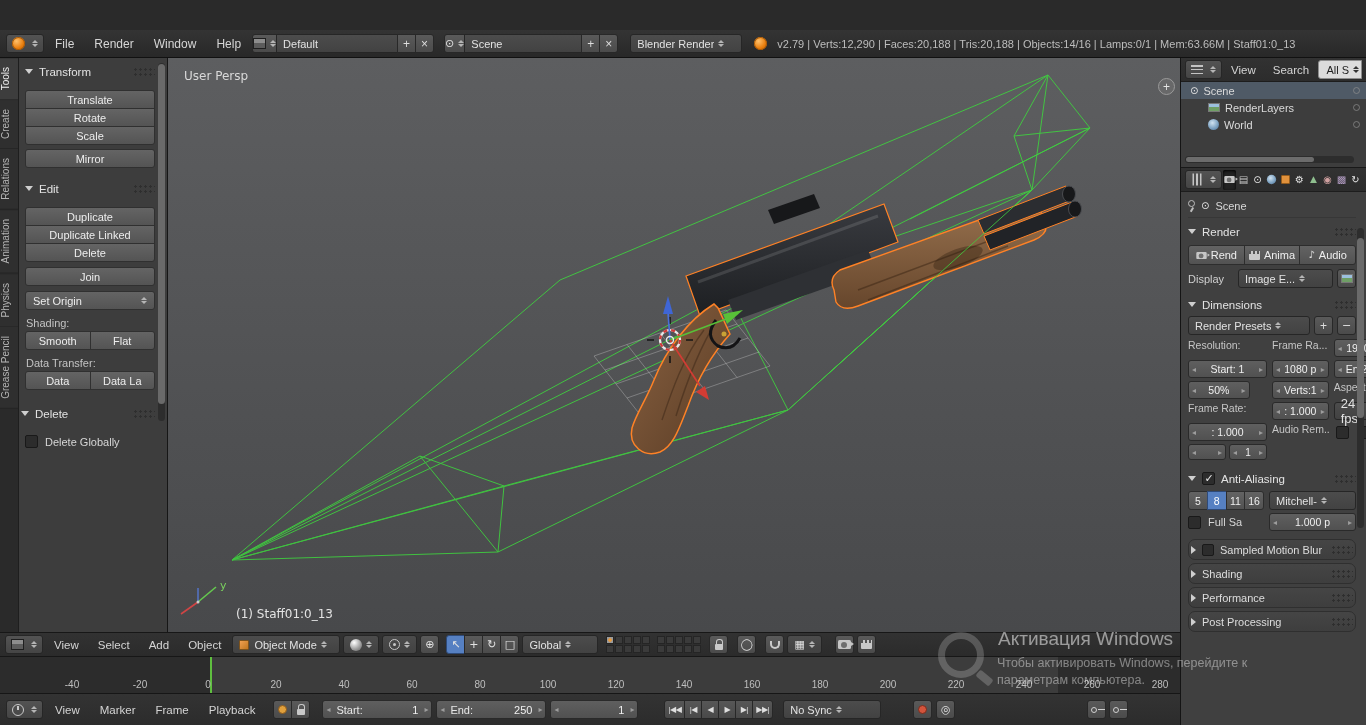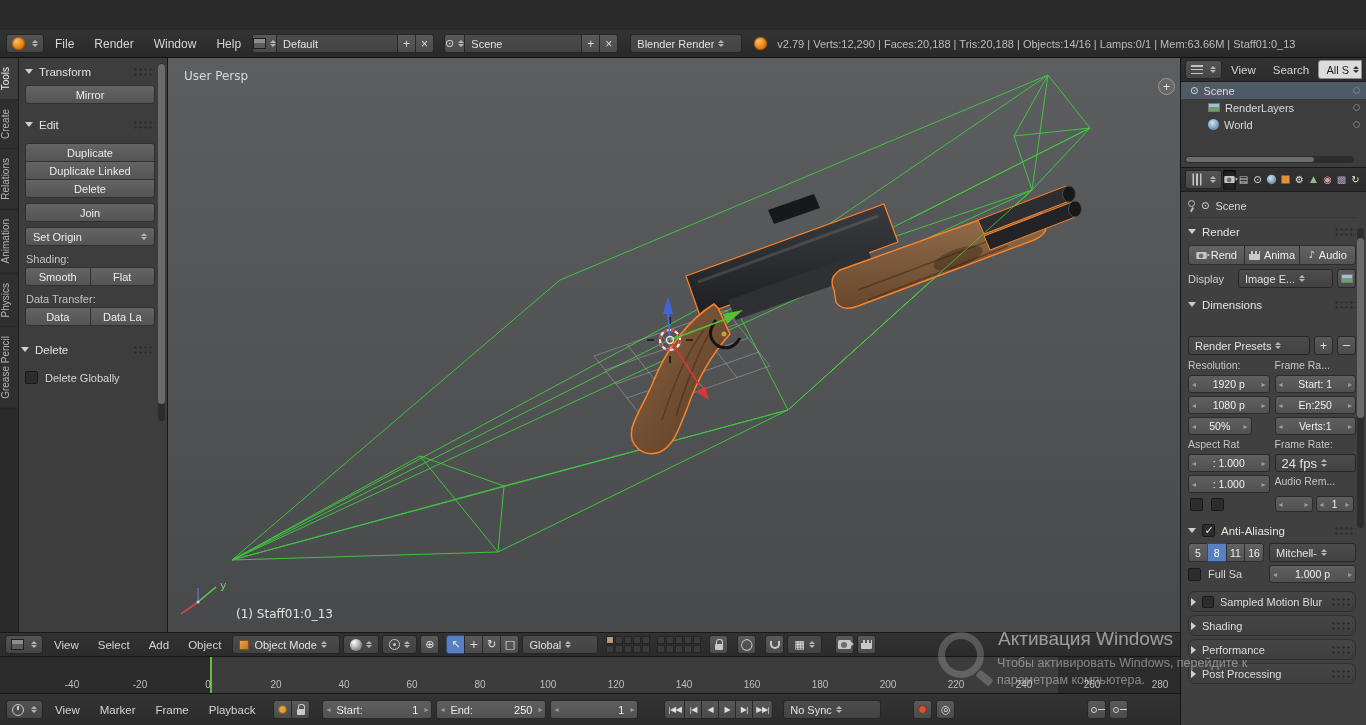--- a/index.html
+++ b/index.html
@@ -130,21 +130,21 @@
 .i-pin::after{content:"";position:absolute;left:2px;top:6px;width:1.6px;height:5px;background:#bdbdbd;transform:rotate(30deg)}
 .pbtnrow{display:flex;margin:2px 0}
 .pbtn{flex:1;height:20px;background:linear-gradient(#636363,#525252);border:1px solid #2d2d2d;display:flex;align-items:center;justify-content:center;gap:4px;color:#eee;font-size:11px;white-space:nowrap;overflow:hidden}
 .pbtn.sel{background:#5680c2;border-color:#2e4a78;color:#fff}
 .i-cam.s{transform:scale(.8);margin:-1px}
 .i-clap{width:11px;height:9px;background:#c9c9c9;position:relative;border-radius:1px;flex:none}
 .i-clap::before{content:"";position:absolute;top:0;left:0;right:0;height:3px;background:repeating-linear-gradient(90deg,#555 0 2px,#c9c9c9 2px 4px)}
 .drow{display:flex;align-items:center;gap:4px;margin:4px 0}
 .dlabel{width:46px;flex:none;color:#cfcfcf;font-size:11px}
 .combo.fl{flex:1;min-width:0}
-.dimgrid{display:grid;grid-template-columns:1fr 1fr;column-gap:5px;row-gap:3px;margin-top:4px}
+.dimgrid{display:grid;grid-template-columns:1fr 1fr 1fr;column-gap:5px;row-gap:3px;margin-top:4px}
 .glab{font-size:10.5px;color:#c5c5c5;height:13px;line-height:13px;white-space:nowrap;overflow:hidden}
 .nf.s{height:18px;font-size:10.5px;padding:0 11px}
 .cbpair{display:flex;align-items:center;gap:8px;padding-left:2px}
 .minifr{display:flex;gap:3px}
 .nf.t{height:16px;width:38px;padding:0 9px;font-size:10px}
 .aarow{display:flex;gap:5px;margin:3px 0;align-items:center}
 .aagrp{display:flex;flex:0 0 76px}
 .aagrp .pbtn{height:19px;font-size:10.5px;padding:0}
 .cpanel{display:flex;align-items:center;height:21px;margin-top:3px;padding:0 2px;background:linear-gradient(#454545,#3e3e3e);border:1px solid #2f2f2f;border-radius:7px;color:#ddd;font-size:11px;white-space:nowrap;overflow:hidden}
 .pv-scroll{position:absolute;right:2px;top:60px;width:7px;height:300px;background:#2d2d2d;border-radius:4px}
@@ -213,20 +213,25 @@
           <div class="ts-tab">Animation</div>
           <div class="ts-tab">Physics</div>
           <div class="ts-tab">Grease Pencil</div>
         </div>
         <div class="ts-body">
           <div class="phead">
               <span class="tri-open"></span>
               <span>Transform</span>
               <span class="grip"></span>
             </div>
+          <div class="gv" style="margin-top:9px">
+            <div class="tbtn">Translate</div>
+            <div class="tbtn">Rotate</div>
+            <div class="tbtn">Scale</div>
+          </div>
           <div class="tbtn" style="margin-top:4px">Mirror</div>
           <div class="phead" style="margin-top:11px">
               <span class="tri-open"></span>
               <span>Edit</span>
               <span class="grip"></span>
             </div>
           <div class="gv" style="margin-top:9px">
             <div class="tbtn">Duplicate</div>
             <div class="tbtn">Duplicate Linked</div>
             <div class="tbtn">Delete</div>
@@ -638,21 +643,21 @@
           <div class="mini">
               <span class="i-img"></span>
             </div>
         </div>
 
         <div class="phead" style="margin-top:7px">
             <span class="tri-open"></span>
             <span>Dimensions</span>
             <span class="grip"></span>
           </div>
-        <div class="drow" style="margin-top:22px">
+        <div class="drow" style="margin-top:2px">
           <div class="combo fl">
               <span class="val">Render Presets</span>
               <span class="dar"></span>
             </div>
           <div class="mini plus"></div>
           <div class="mini">
               <span class="gi">−</span>
             </div>
         </div>
         <div class="dimgrid">

